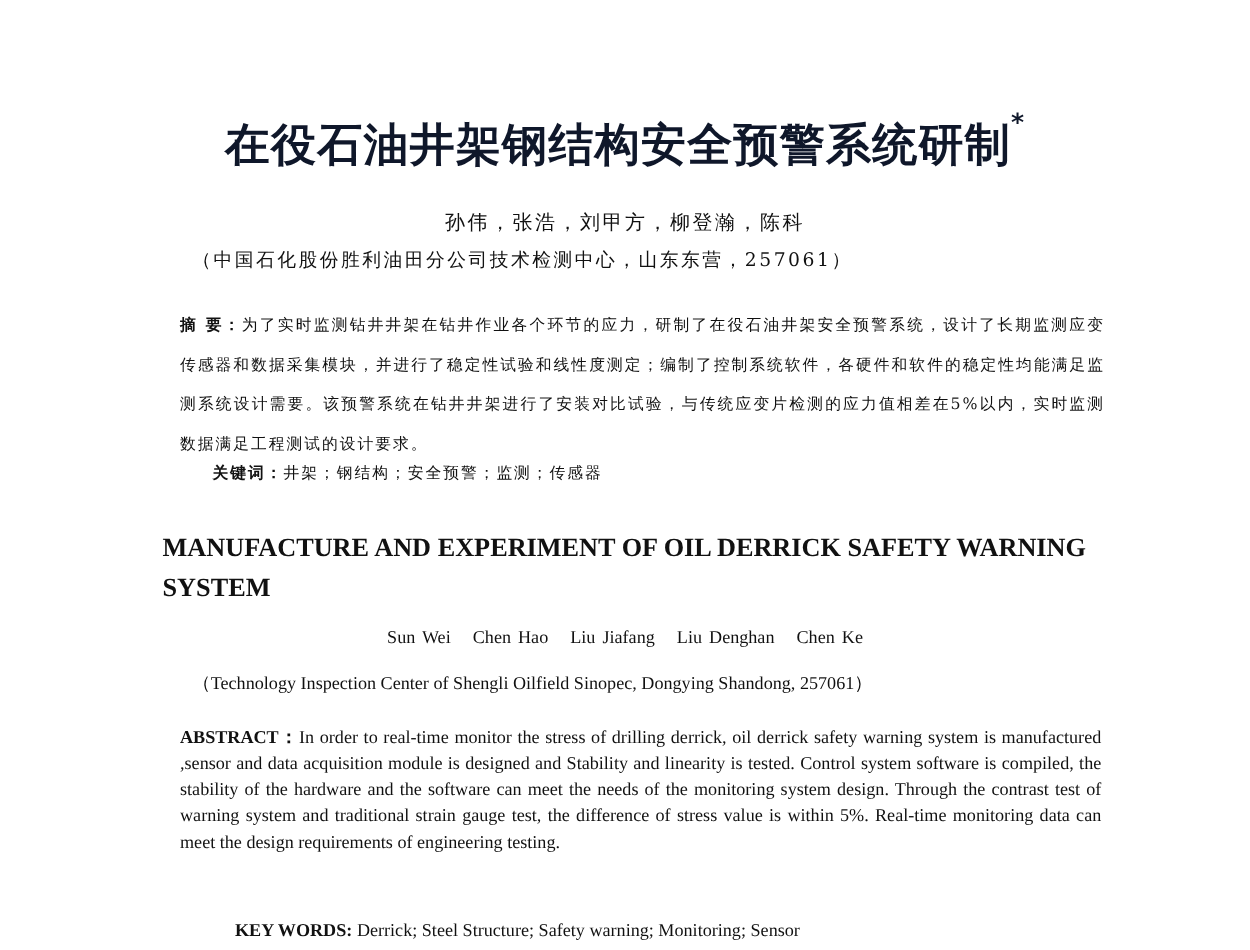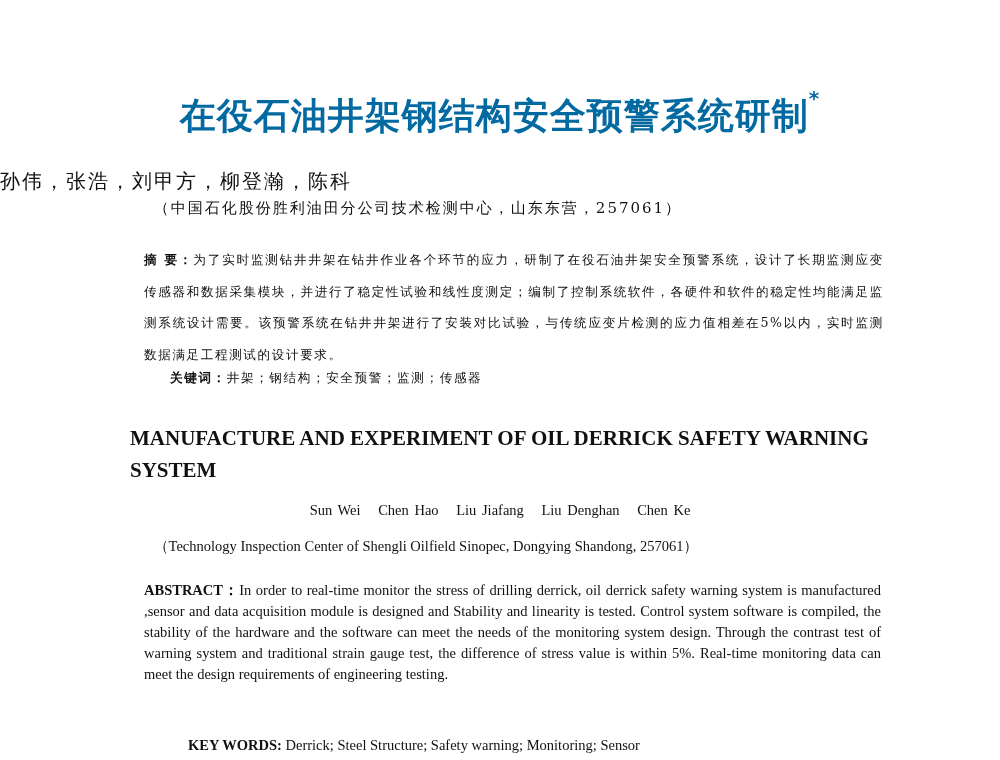--- a/index.html
+++ b/index.html
@@ -1,20 +1,20 @@
 <!DOCTYPE html>
 <html><head>
 <meta charset="utf-8">
 <style>
   html, body { margin:0; padding:0; background:#ffffff; }
   body { width:1000px; height:760px; position:relative; overflow:hidden; color:#111; }
   .abs { position:absolute; }
-  .zh-title { top:92px; left:0; width:1000px; text-align:center; font-family:"DejaVu Sans", sans-serif; font-size:36px; font-weight:bold; letter-spacing:1px; color:#0369a1; }
+  .zh-title { top:92px; left:0; width:1000px; text-align:center; font-family:"DejaVu Sans", sans-serif; font-size:36px; font-weight:bold; letter-spacing:1px; color:#0f172a; }
   .zh-title sup { font-size:20px; vertical-align:top; position:relative; top:-6px; }
-  .zh-authors { top:168px; left:0; width:1000px; font-family:"DejaVu Serif", serif; font-size:20px; letter-spacing:2px; }
+  .zh-authors { top:168px; left:0; width:1000px; text-align:center; font-family:"DejaVu Serif", serif; font-size:16px; letter-spacing:2px; }
   .zh-affil { top:199px; left:0; width:836px; text-align:center; font-family:"DejaVu Serif", serif; font-size:15px; letter-spacing:2px; }
   .zh-abstract { top:244px; left:144px; width:740px; font-family:"DejaVu Serif", serif; font-size:12.6px; line-height:31.5px; text-align:justify; letter-spacing:1.6px; }
   .zh-abstract b { font-family:"DejaVu Sans", sans-serif; }
   .zh-keywords { top:370px; left:144px; width:740px; font-family:"DejaVu Serif", serif; font-size:12.6px; letter-spacing:1.6px;margin-left:26px; }
   .zh-keywords b { font-family:"DejaVu Sans", sans-serif; }
   .en-title { top:422px; left:130px; width:760px; text-align:left; font-family:"Liberation Serif", serif; font-size:21px; font-weight:bold; line-height:32px; }
   .en-authors { top:502px; left:0; width:1000px; text-align:center; font-family:"Liberation Serif", serif; font-size:14.5px; word-spacing:2px; }
   .en-authors span { margin:0 6px; }
   .en-affil { top:537px; left:0; width:852px; text-align:center; font-family:"Liberation Serif", serif; font-size:14.5px; }
   .en-abstract { top:580px; left:144px; width:737px; font-family:"Liberation Serif", serif; font-size:14.5px; line-height:21px; text-align:justify; text-align-last:left; }

